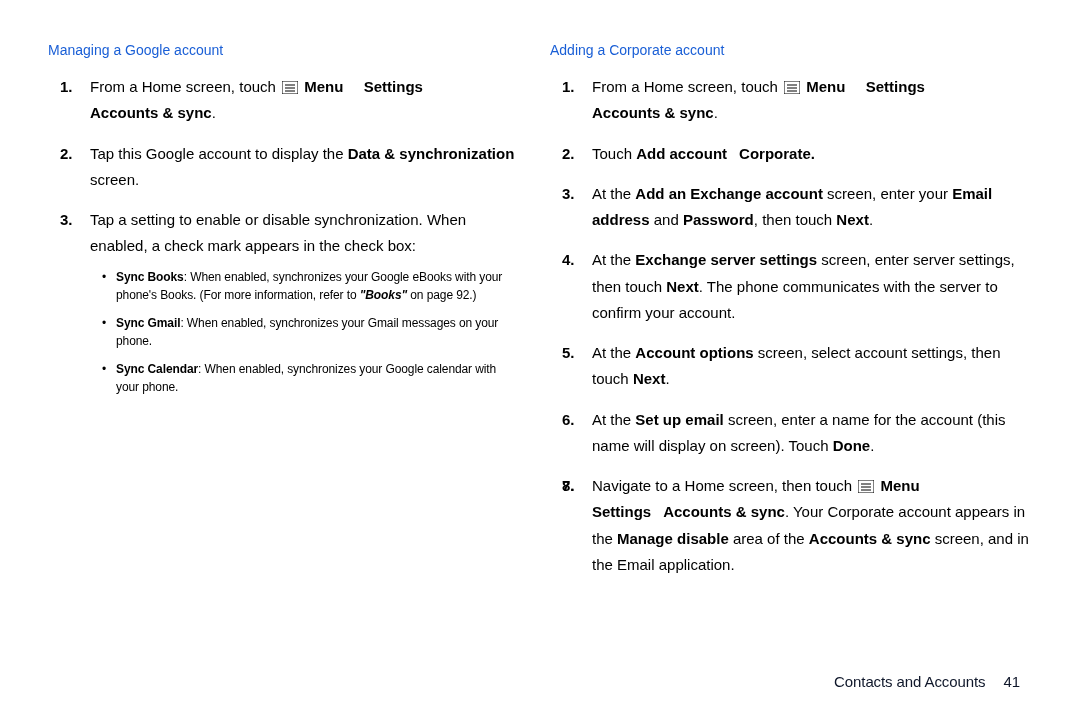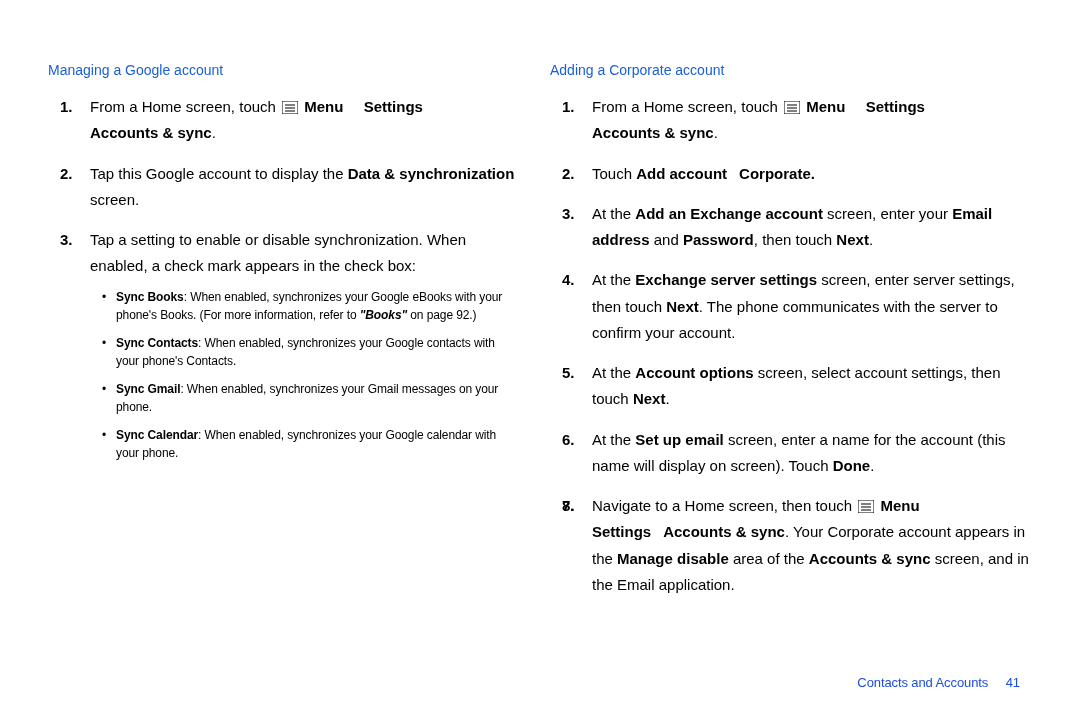--- a/index.html
+++ b/index.html
@@ -11,21 +11,21 @@
     font-family: Arial, Helvetica, sans-serif;
     color: #000000;
     font-size: 15px;
   }
   .page {
     display: flex;
     flex-direction: row;
     width: 100%;
     height: 100%;
     box-sizing: border-box;
-    padding: 62px 48px 20px 48px;
+    padding: 42px 48px 20px 48px;
   }
   .col {
     flex: 1 1 50%;
     box-sizing: border-box;
   }
   .col.left { padding-right: 20px; }
   .col.right { padding-left: 10px; }
   .section-title {
     color: #1a5fd6;
     font-size: 14px;
@@ -73,22 +73,22 @@
   .menu-icon {
     display: inline-block;
     vertical-align: -2px;
     margin: 0 2px;
   }
   .menu-icon svg { display: block; }
   .footer {
     position: absolute;
     bottom: 30px;
     right: 60px;
-    font-size: 13px;
-    color: #1d4ed8;
+    font-size: 15px;
+    color: #0f172a;
     letter-spacing: -0.1px;
   }
   .footer .pgno { margin-left: 14px; }
   .gap { display:inline-block; width:12px; }
 </style>
 </head>
 <body>
 
 <div class="page">
 
@@ -117,23 +117,20 @@
         <span>Tap this Google account to display the </span><b>Data &amp; synchronization</b><span> screen.</span>
       </li>
       <li>
         <span class="num">3.</span>
         <span>Tap a setting to enable or disable synchronization. When enabled, a check mark appears in the check box:</span>
         <ul class="bullets">
           <li>
             <b>Sync Books</b><span>: When enabled, synchronizes your Google eBooks with your phone's Books. (For more information, refer to </span><i><b>"Books"</b></i><span> on page 92.)</span>
           </li>
           <li>
-            <b>Sync Contacts</b><span>: When enabled, synchronizes your Google contacts with your phone's Contacts.</span>
-          </li>
-          <li>
             <b>Sync Gmail</b><span>: When enabled, synchronizes your Gmail messages on your phone.</span>
           </li>
           <li>
             <b>Sync Calendar</b><span>: When enabled, synchronizes your Google calendar with your phone.</span>
           </li>
         </ul>
       </li>
     </ol>
   </div>
 

